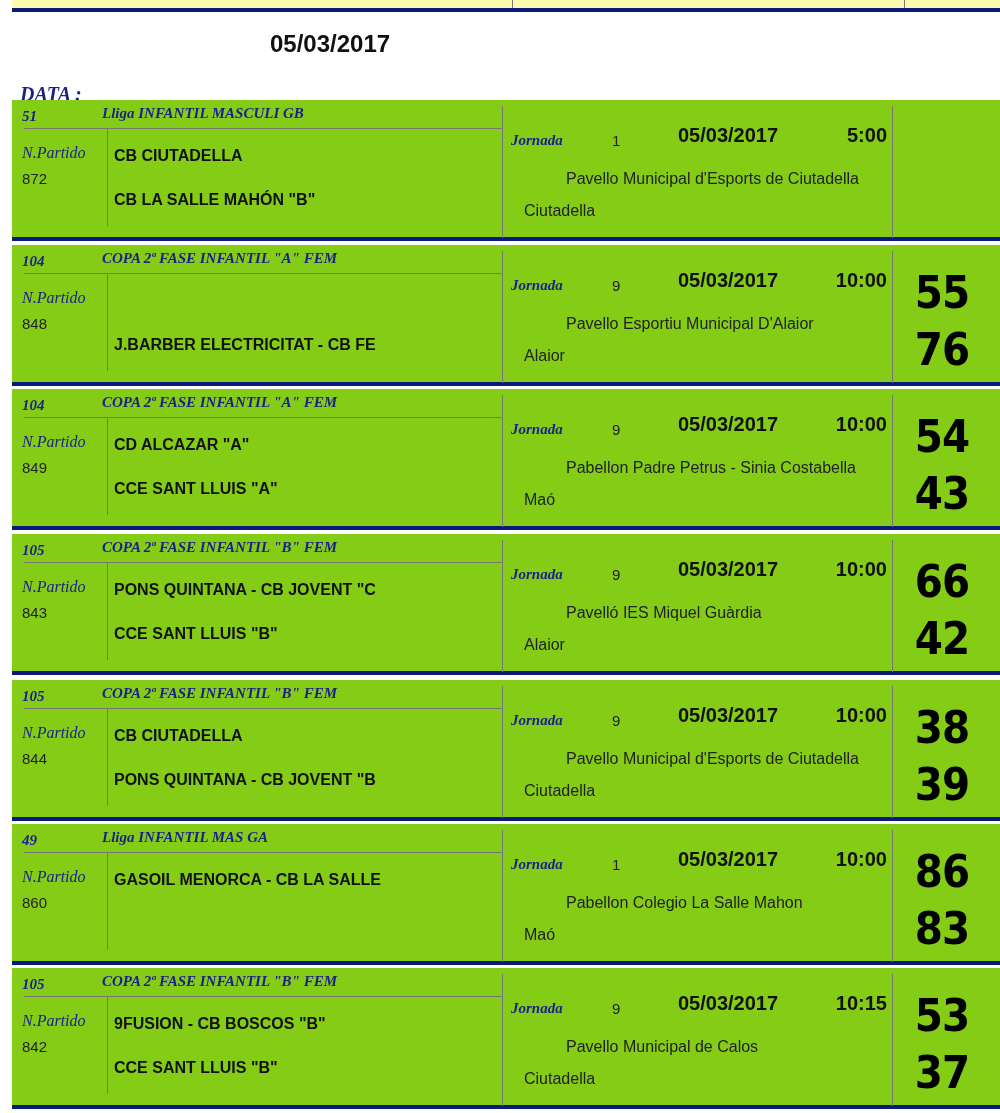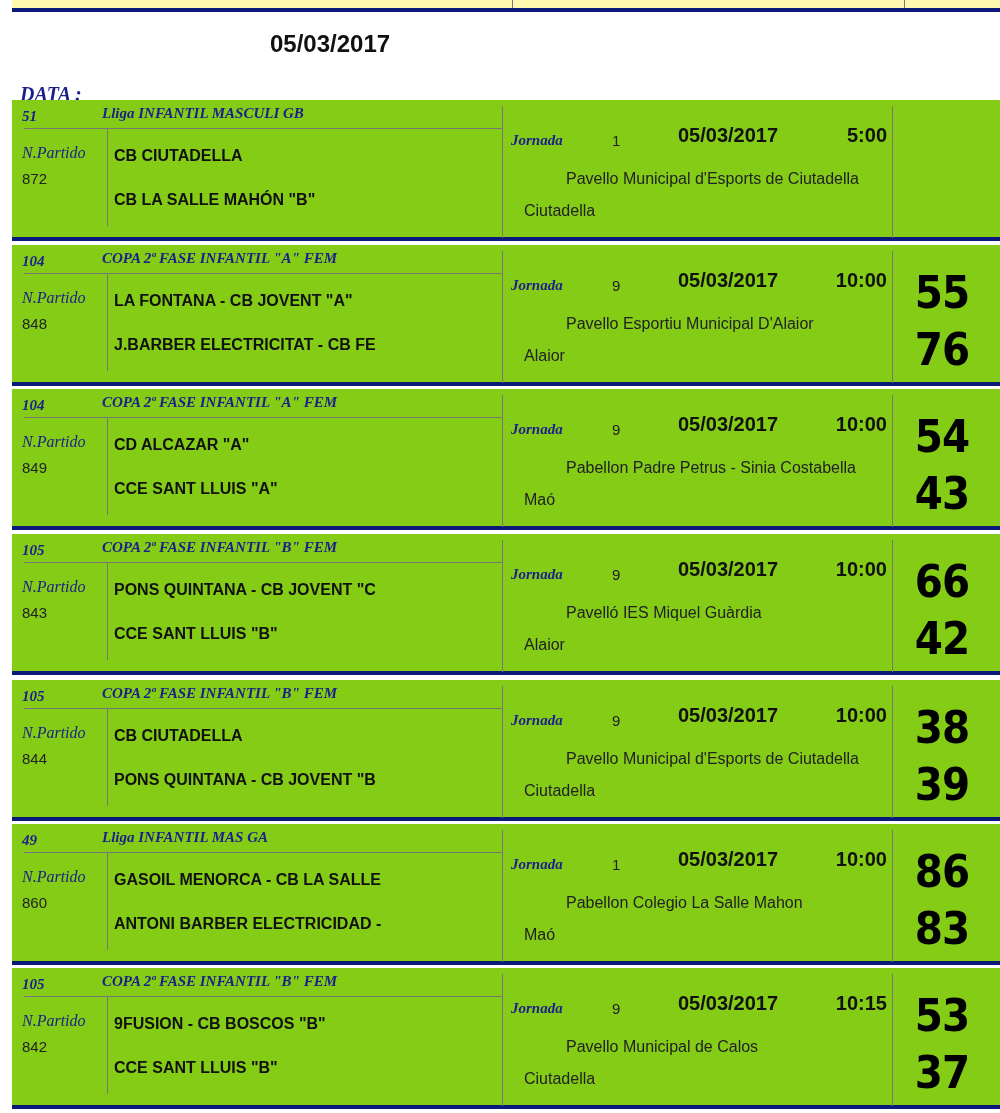--- a/index.html
+++ b/index.html
@@ -109,21 +109,20 @@
   </div>
     <div class="card" style="top: 245px; height: 137px;">
     <span class="cat-num">104</span>
     <span class="cat-name">COPA 2ª FASE INFANTIL "A" FEM</span>
     <div class="hline"></div>
     <div class="vline1"></div>
     <div class="vline2"></div>
     <div class="vline3"></div>
     <span class="np-label">N.Partido</span>
     <span class="np-value">848</span>
-    <span class="team home">LA FONTANA - CB JOVENT "A"</span>
     <span class="team away">J.BARBER ELECTRICITAT - CB FE</span>
     <span class="jornada-label">Jornada</span>
     <span class="jornada-num">9</span>
     <span class="match-date">05/03/2017</span>
     <span class="match-time">10:00</span>
     <span class="venue">Pavello Esportiu Municipal D'Alaior</span>
     <span class="city">Alaior</span>
     <span class="score home">55</span>
     <span class="score away">76</span>
   </div>
@@ -190,21 +189,20 @@
     <div class="card" style="top: 824px; height: 137px;">
     <span class="cat-num">49</span>
     <span class="cat-name">Lliga INFANTIL MAS GA</span>
     <div class="hline"></div>
     <div class="vline1"></div>
     <div class="vline2"></div>
     <div class="vline3"></div>
     <span class="np-label">N.Partido</span>
     <span class="np-value">860</span>
     <span class="team home">GASOIL MENORCA - CB LA SALLE</span>
-    <span class="team away">ANTONI BARBER ELECTRICIDAD -</span>
     <span class="jornada-label">Jornada</span>
     <span class="jornada-num">1</span>
     <span class="match-date">05/03/2017</span>
     <span class="match-time">10:00</span>
     <span class="venue">Pabellon Colegio La Salle Mahon</span>
     <span class="city">Maó</span>
     <span class="score home">86</span>
     <span class="score away">83</span>
   </div>
     <div class="card" style="top: 968px; height: 137px;">

